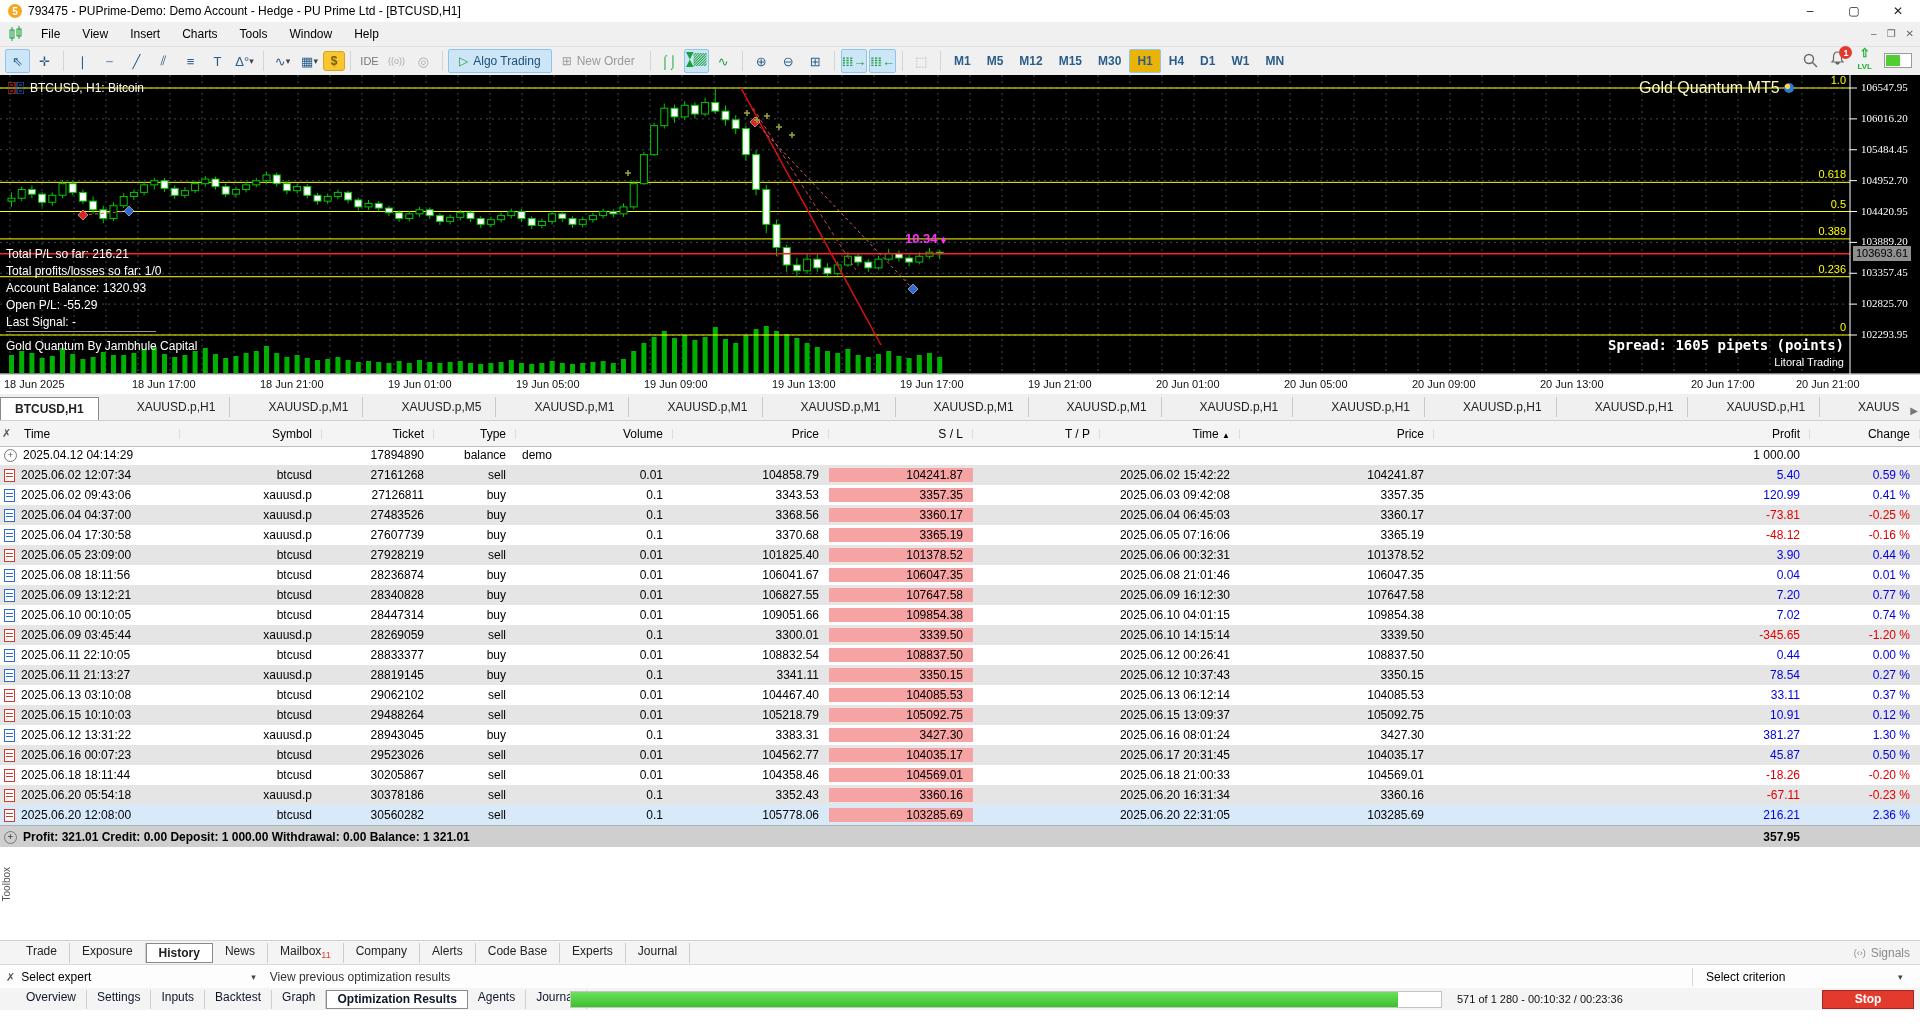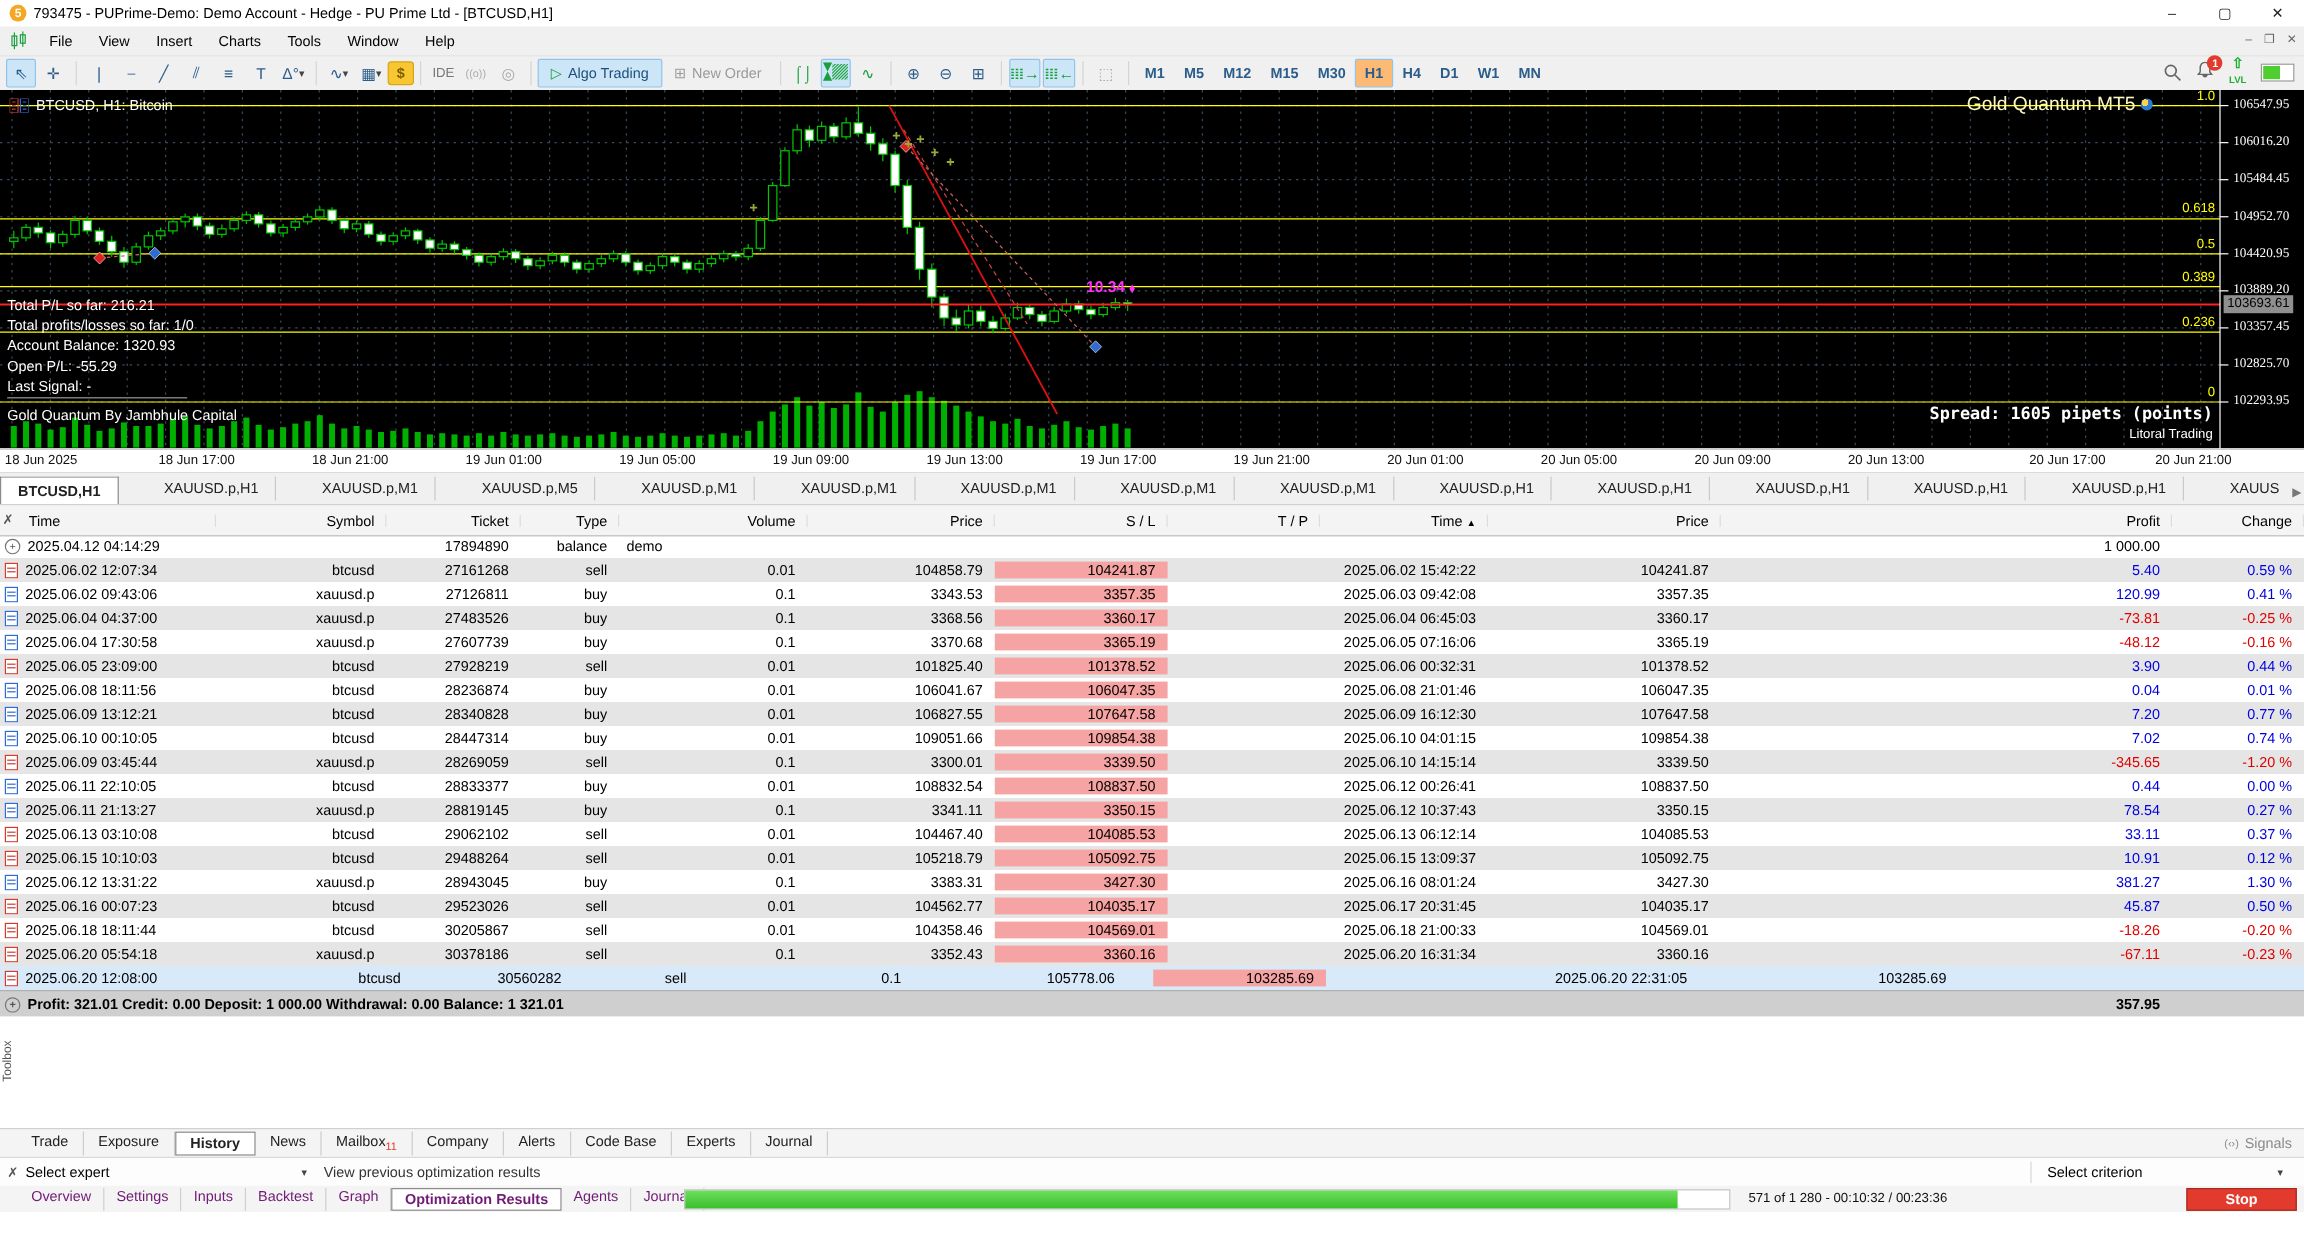--- a/index.html
+++ b/index.html
@@ -17,21 +17,21 @@
   .mdi-btns{position:absolute;right:4px;top:24px;display:flex;gap:10px;color:#666;font-size:10px;}
   
   .toolbar{position:absolute;top:46px;left:0;right:0;height:28px;background:#f0f0f0;border-top:1px solid #e3e3e3;
       border-bottom:1px solid #d5d5d5;display:flex;align-items:center;padding-left:4px;}
   .tool{height:22px;min-width:23px;display:flex;align-items:center;justify-content:center;color:#2b5d8c;
       font-size:13px;margin:0 1px;border:1px solid transparent;}
   .tool.active{background:#cde6f7;border:1px solid #8fc4ec;border-radius:2px;}
   .tool.disabled{color:#aaa;}
   .tsep{width:1px;height:20px;background:#d4d4d4;margin:0 5px;}
   .tf{padding:0 7px;height:22px;line-height:22px;color:#2b5d8c;font-weight:bold;border:1px solid transparent;}
-  .tf.active{background:#fdba74;border:1px solid #8fc4ec;border-radius:2px;}
+  .tf.active{background:#eab308;border:1px solid #8fc4ec;border-radius:2px;}
   .btn-algo{display:flex;align-items:center;gap:5px;background:#cde6f7;border:1px solid #8fc4ec;border-radius:2px;
       height:22px;padding:0 10px;color:#1c4f7c;}
   .btn-neworder{display:flex;align-items:center;gap:5px;height:22px;padding:0 10px;color:#9a9a9a;}
   .dollar{background:#f7c631;border:1px solid #d9a514;color:#7a5b00;border-radius:3px;width:20px;height:18px;
       display:flex;align-items:center;justify-content:center;font-weight:bold;}
   .toolbar-right{position:absolute;right:8px;top:46px;height:28px;display:flex;align-items:center;gap:12px;}
   .badge{position:absolute;top:-5px;right:-7px;background:#e23b2e;color:#fff;border-radius:50%;width:13px;height:13px;
       font-size:9px;display:flex;align-items:center;justify-content:center;font-weight:bold;}
   .battery{width:26px;height:13px;border:1px solid #9a9a9a;background:#fff;position:relative;}
   .battery i{position:absolute;left:1px;top:1px;bottom:1px;width:55%;background:#4fce31;}
@@ -59,21 +59,21 @@
   
   .grid-row{display:grid;grid-template-columns:180px 142px 112px 82px 157px 156px 144px 127px 140px 194px 376px 110px;}
   .hist-header{position:absolute;top:420px;left:0;right:0;height:25px;background:#f4f4f4;border-top:1px solid #d0d0d0;
       border-bottom:1px solid #bdbdbd;align-items:center;}
   .hcell{padding-right:10px;text-align:right;color:#000;position:relative;}
   .hcell.first{text-align:left;padding-left:24px;}
   .hdiv{position:absolute;right:0;top:2px;bottom:2px;width:1px;background:#dcdcdc;}
   .hist-rows{position:absolute;top:445px;left:0;right:0;}
   .hrow{height:20px;align-items:center;}
   .hrow.alt{background:#e5e5e5;}
-  .hrow.sel{background:#d8eafa;gap:22px;}
+  .hrow.sel{background:#d8eafa;}
   .cell{padding-right:10px;text-align:right;overflow:hidden;white-space:nowrap;}
   .cell.tleft{text-align:left;padding-left:4px;display:flex;align-items:center;gap:6px;padding-right:0;}
   .cell.sl-red{background:#f6a3a3;}
   .pos{color:#0000e0;} .neg{color:#e00000;}
   .doc{display:inline-block;width:9px;height:11px;border:1px solid;background:#fff;position:relative;}
   .doc:before{content:"";position:absolute;left:1px;right:1px;top:3px;height:1px;background:currentColor;}
   .doc:after{content:"";position:absolute;left:1px;right:1px;top:6px;height:1px;background:currentColor;}
   .doc.sell{color:#d23b2e;border-color:#d23b2e;}
   .doc.buy{color:#2e6bd2;border-color:#2e6bd2;}
   .circ{display:inline-block;width:11px;height:11px;border:1px solid #777;border-radius:50%;color:#555;font-size:9px;
@@ -85,21 +85,21 @@
   .vlabel{position:absolute;left:1px;writing-mode:vertical-rl;transform:rotate(180deg);color:#555;font-size:10px;}
   .toolbox-tabs{position:absolute;top:940px;left:0;right:0;height:24px;background:#f4f4f4;border-top:1px solid #d0d0d0;
       display:flex;align-items:center;padding-left:14px;}
   .ttab{padding:0 12px;color:#222;border-right:1px solid #cccccc;line-height:16px;position:relative;}
   .ttab.active{background:#fff;border:1px solid #8a8a8a;font-weight:bold;line-height:18px;}
   .mbadge{color:#e23b2e;font-size:9px;vertical-align:sub;}
   .signals{position:absolute;right:10px;color:#8a8a8a;display:flex;align-items:center;gap:5px;}
   .tester1{position:absolute;top:964px;left:0;right:0;height:24px;background:#fdfdfd;border-top:1px solid #d8d8d8;
       display:flex;align-items:center;}
   .tester2{position:absolute;top:988px;left:0;right:0;height:22px;background:#f4f4f4;display:flex;align-items:center;padding-left:16px;}
-  .stab{padding:0 10px;color:#701a75;border-right:1px solid #cfcfcf;line-height:15px;}
+  .stab{padding:0 10px;color:#0f172a;border-right:1px solid #cfcfcf;line-height:15px;}
   .stab.active{background:#fff;border:1px solid #8a8a8a;font-weight:bold;line-height:17px;}
   .progress{position:absolute;left:570px;top:3px;width:870px;height:15px;background:#fff;border:1px solid #c4c4c4;}
   .progress i{position:absolute;left:0;top:0;bottom:0;width:95%;background:linear-gradient(#6ede5e,#3bc02c);}
   .ptext{position:absolute;left:1457px;font-size:11px;color:#111;}
   .stopbtn{position:absolute;right:6px;top:2px;width:90px;height:17px;background:#e23b2e;color:#fff;text-align:center;
       line-height:17px;font-weight:bold;border:1px solid #a5281e;}
   .statusbar{position:absolute;top:1010px;left:0;right:0;height:22px;background:#f0f0f0;border-top:1px solid #d0d0d0;}
   .sb{position:absolute;top:4px;font-size:12px;color:#111;}
   .sbdiv{position:absolute;top:3px;bottom:3px;width:1px;background:#d0d0d0;}
   .xclose{color:#555;font-size:11px;padding:0 6px;}

